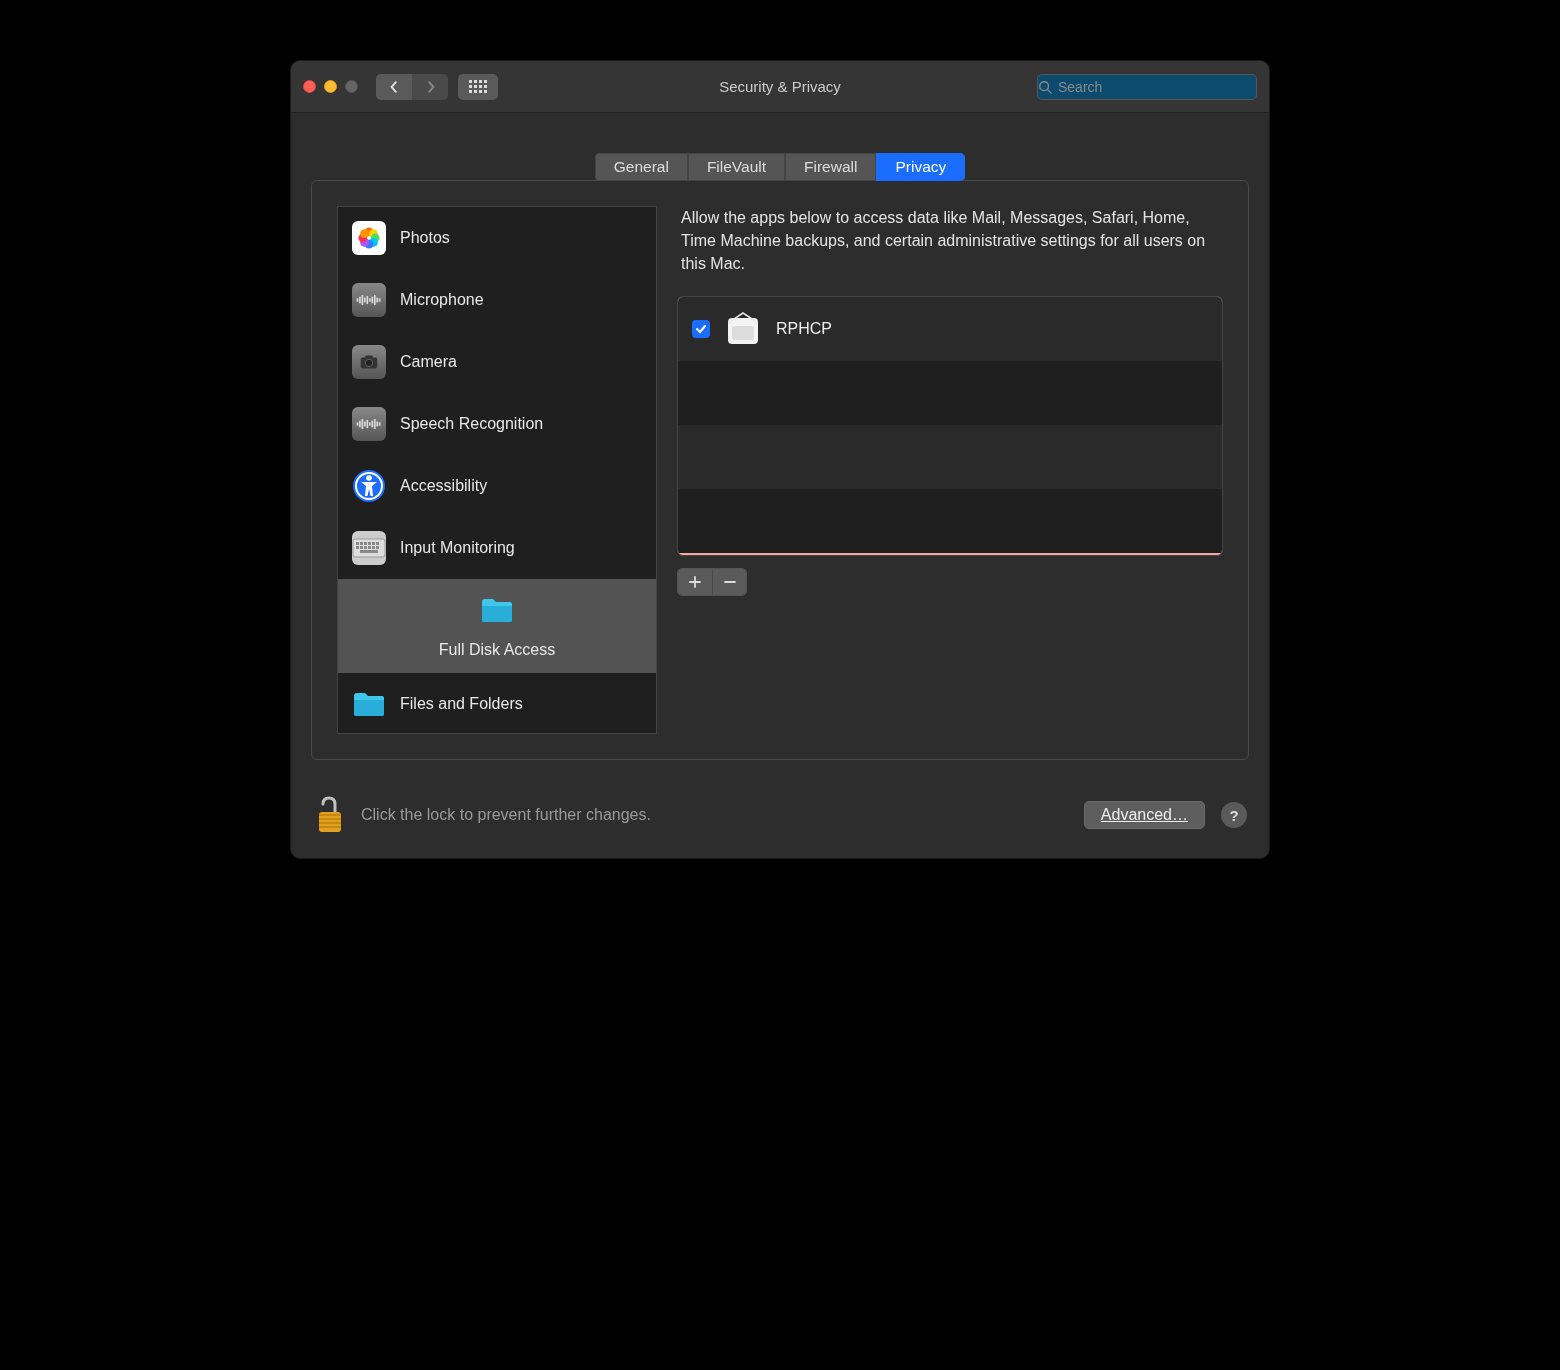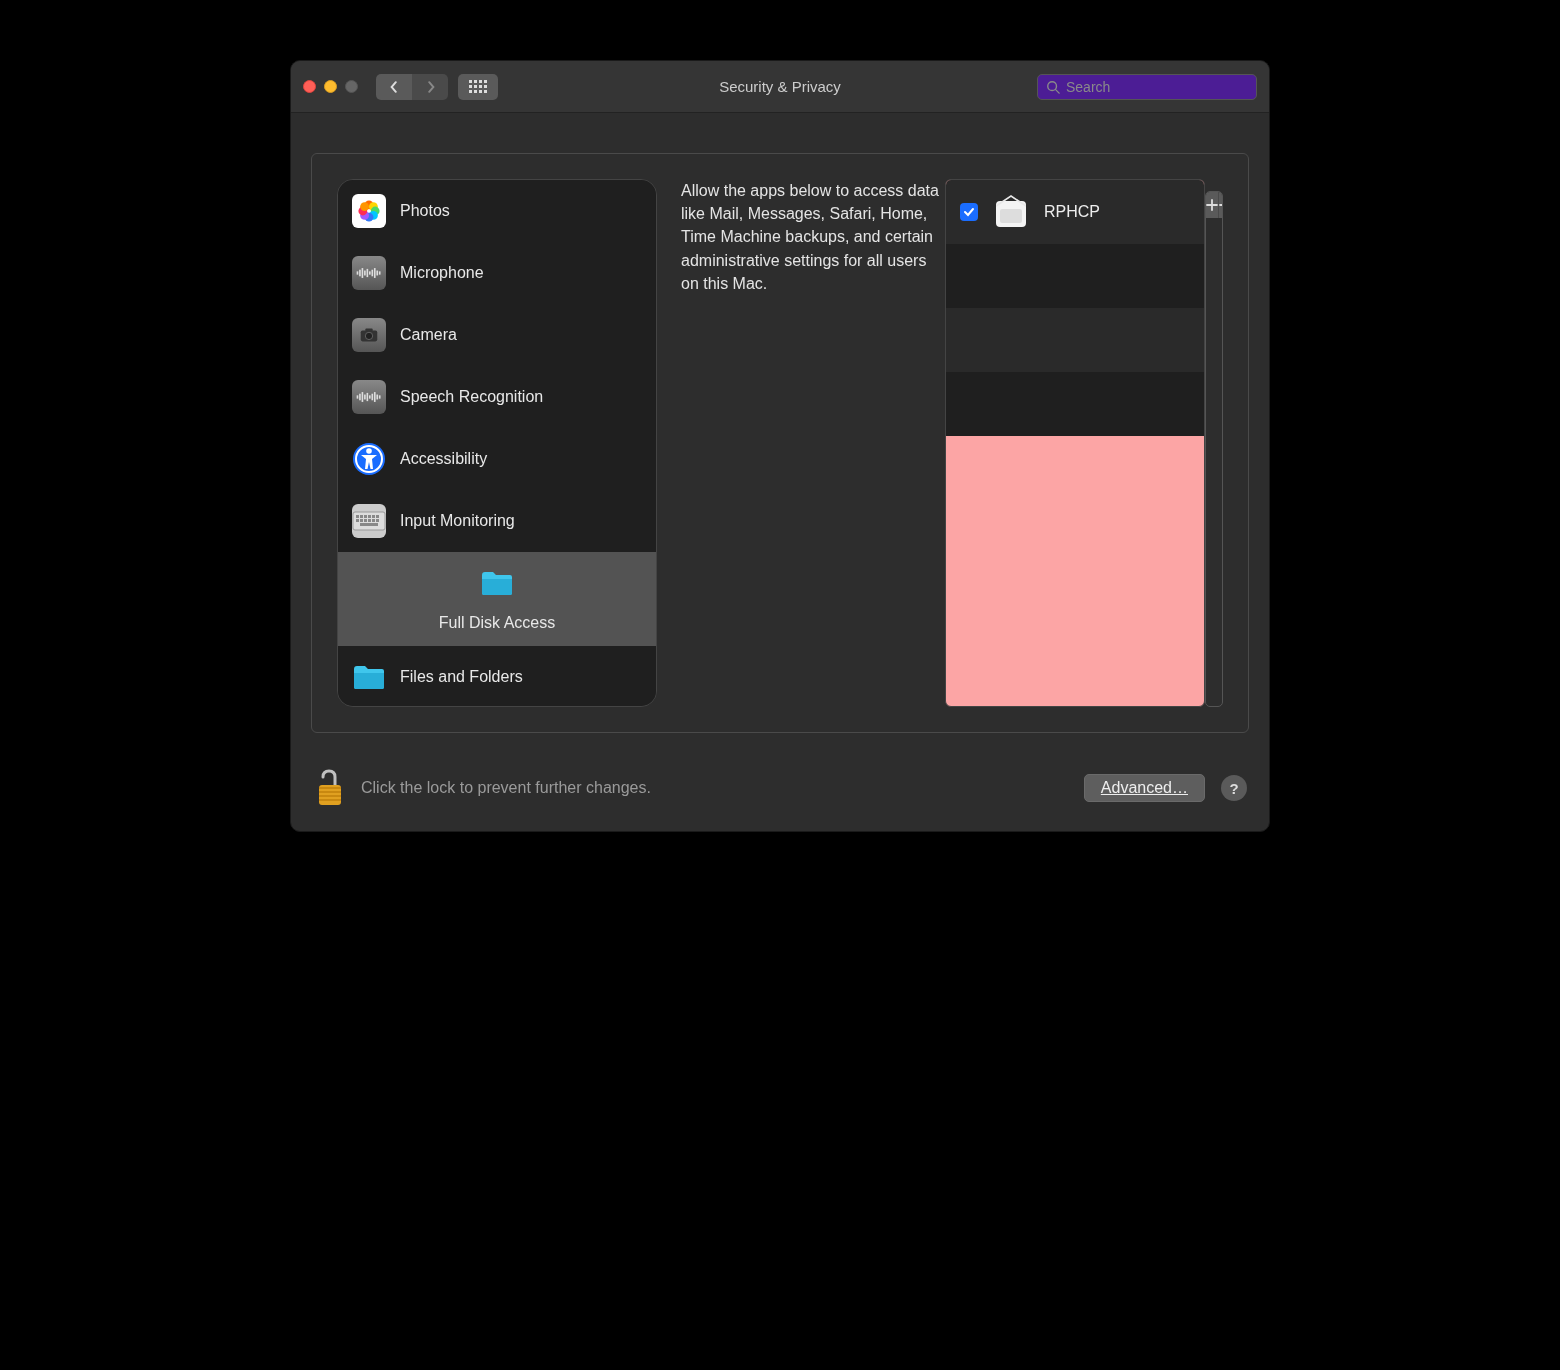--- a/index.html
+++ b/index.html
@@ -48,22 +48,22 @@
     width: 40px; height:26px; background:#5a5a5a;
     border-radius:5px; display:flex; align-items:center; justify-content:center;
   }
   .grid-dots { display:grid; grid-template-columns:repeat(4,3px); grid-template-rows:repeat(3,3px); gap:2px;}
   .grid-dots span { background:#ddd; width:3px; height:3px;}
   .title {
     position:absolute; left:0; right:0; text-align:center;
     color:#ccc; font-size:15px; font-weight:500; pointer-events:none;
   }
   .searchbox {
-    margin-left:auto; width:220px; height:26px; background:#4c1d95;
-    border-radius:5px; display:flex; align-items:center; padding:0 8px;
+    margin-left:auto; width:220px; height:26px; background:#0c4a6e;
+    border-radius:5px; display:flex; align-items:center; padding:0 0;
     border:1px solid #555;
   }
   .searchbox svg { width:14px; height:14px; margin-right:6px; }
   .searchbox input {
     background:transparent; border:none; outline:none; color:#ccc;
     font-size:14px; flex:1;
   }
   .searchbox input::placeholder { color:#8a8a8a; }
   
   .content { padding: 40px 20px 20px; }
@@ -74,31 +74,31 @@
     background:#555; border:1px solid #444;
   }
   .tab + .tab { border-left:1px solid #444;}
   .tab.active { background:#1a6dff; border-color:#1a6dff; color:#fff;}
   .panel {
     border:1px solid #4a4a4a; border-radius:6px; padding:25px;
     display:flex; gap:20px; height:580px;
   }
   
   .sidelist {
-    width:320px; background:#1f1f1f; border:1px solid #444; border-radius:16px;
+    width:320px; background:#1f1f1f; border:1px solid #444; border-radius:0;
     overflow-y:auto;
   }
   .sideitem {
     display:flex; align-items:center; gap:14px;
     padding: 14px 14px; color:#e8e8e8; font-size:16px;
   }
   .sideitem.selected { background:#535353;flex-direction:column; }
   .sideicon { width:34px; height:34px; border-radius:6px; display:flex; align-items:center; justify-content:center; flex-shrink:0;}
   
-  .rightpane { flex:1; display:flex; }
+  .rightpane { flex:1; display:flex; flex-direction:column; }
   .desc { color:#e4e4e4; font-size:16px; line-height:1.45; margin-bottom:20px; padding:0 4px;}
   .applist {
     flex:0 0 260px; border:1px solid #444; border-radius:6px; overflow:hidden; background:#fca5a5;
   }
   .approw {
     display:flex; align-items:center; gap:14px; padding:10px 14px; height:64px;
   }
   .approw:nth-child(odd){ background:#2a2a2a; }
   .approw:nth-child(even){ background:#1f1f1f; }
   .approw.empty { }
@@ -169,20 +169,28 @@
     <div class="searchbox">
       <svg viewBox="0 0 16 16">
           <circle cx="7" cy="7" r="5" stroke="#8a8a8a" stroke-width="1.6" fill="none"></circle>
           <line x1="11" y1="11" x2="15" y2="15" stroke="#8a8a8a" stroke-width="1.6" stroke-linecap="round"></line>
         </svg>
       <input type="text" placeholder="Search" style="">
     </div>
   </div>
 
   <div class="content">
+    <div class="tabbar">
+      <div class="tabbar-inner">
+        <div class="tab">General</div>
+        <div class="tab">FileVault</div>
+        <div class="tab">Firewall</div>
+        <div class="tab active">Privacy</div>
+      </div>
+    </div>
     <div class="panel">
 
       <div class="sidelist">
         <div class="sideitem">
           <div class="sideicon" style="background:#fff;">
             <svg viewBox="0 0 34 34" width="30" height="30">
                 <g transform="translate(17,17)">
               <circle r="5" cx="0" cy="-7" fill="#ff6a00"></circle>
                   <circle r="5" cx="5" cy="-5" fill="#ffd400"></circle>
                   <circle r="5" cx="7" cy="0" fill="#4cd964"></circle>

